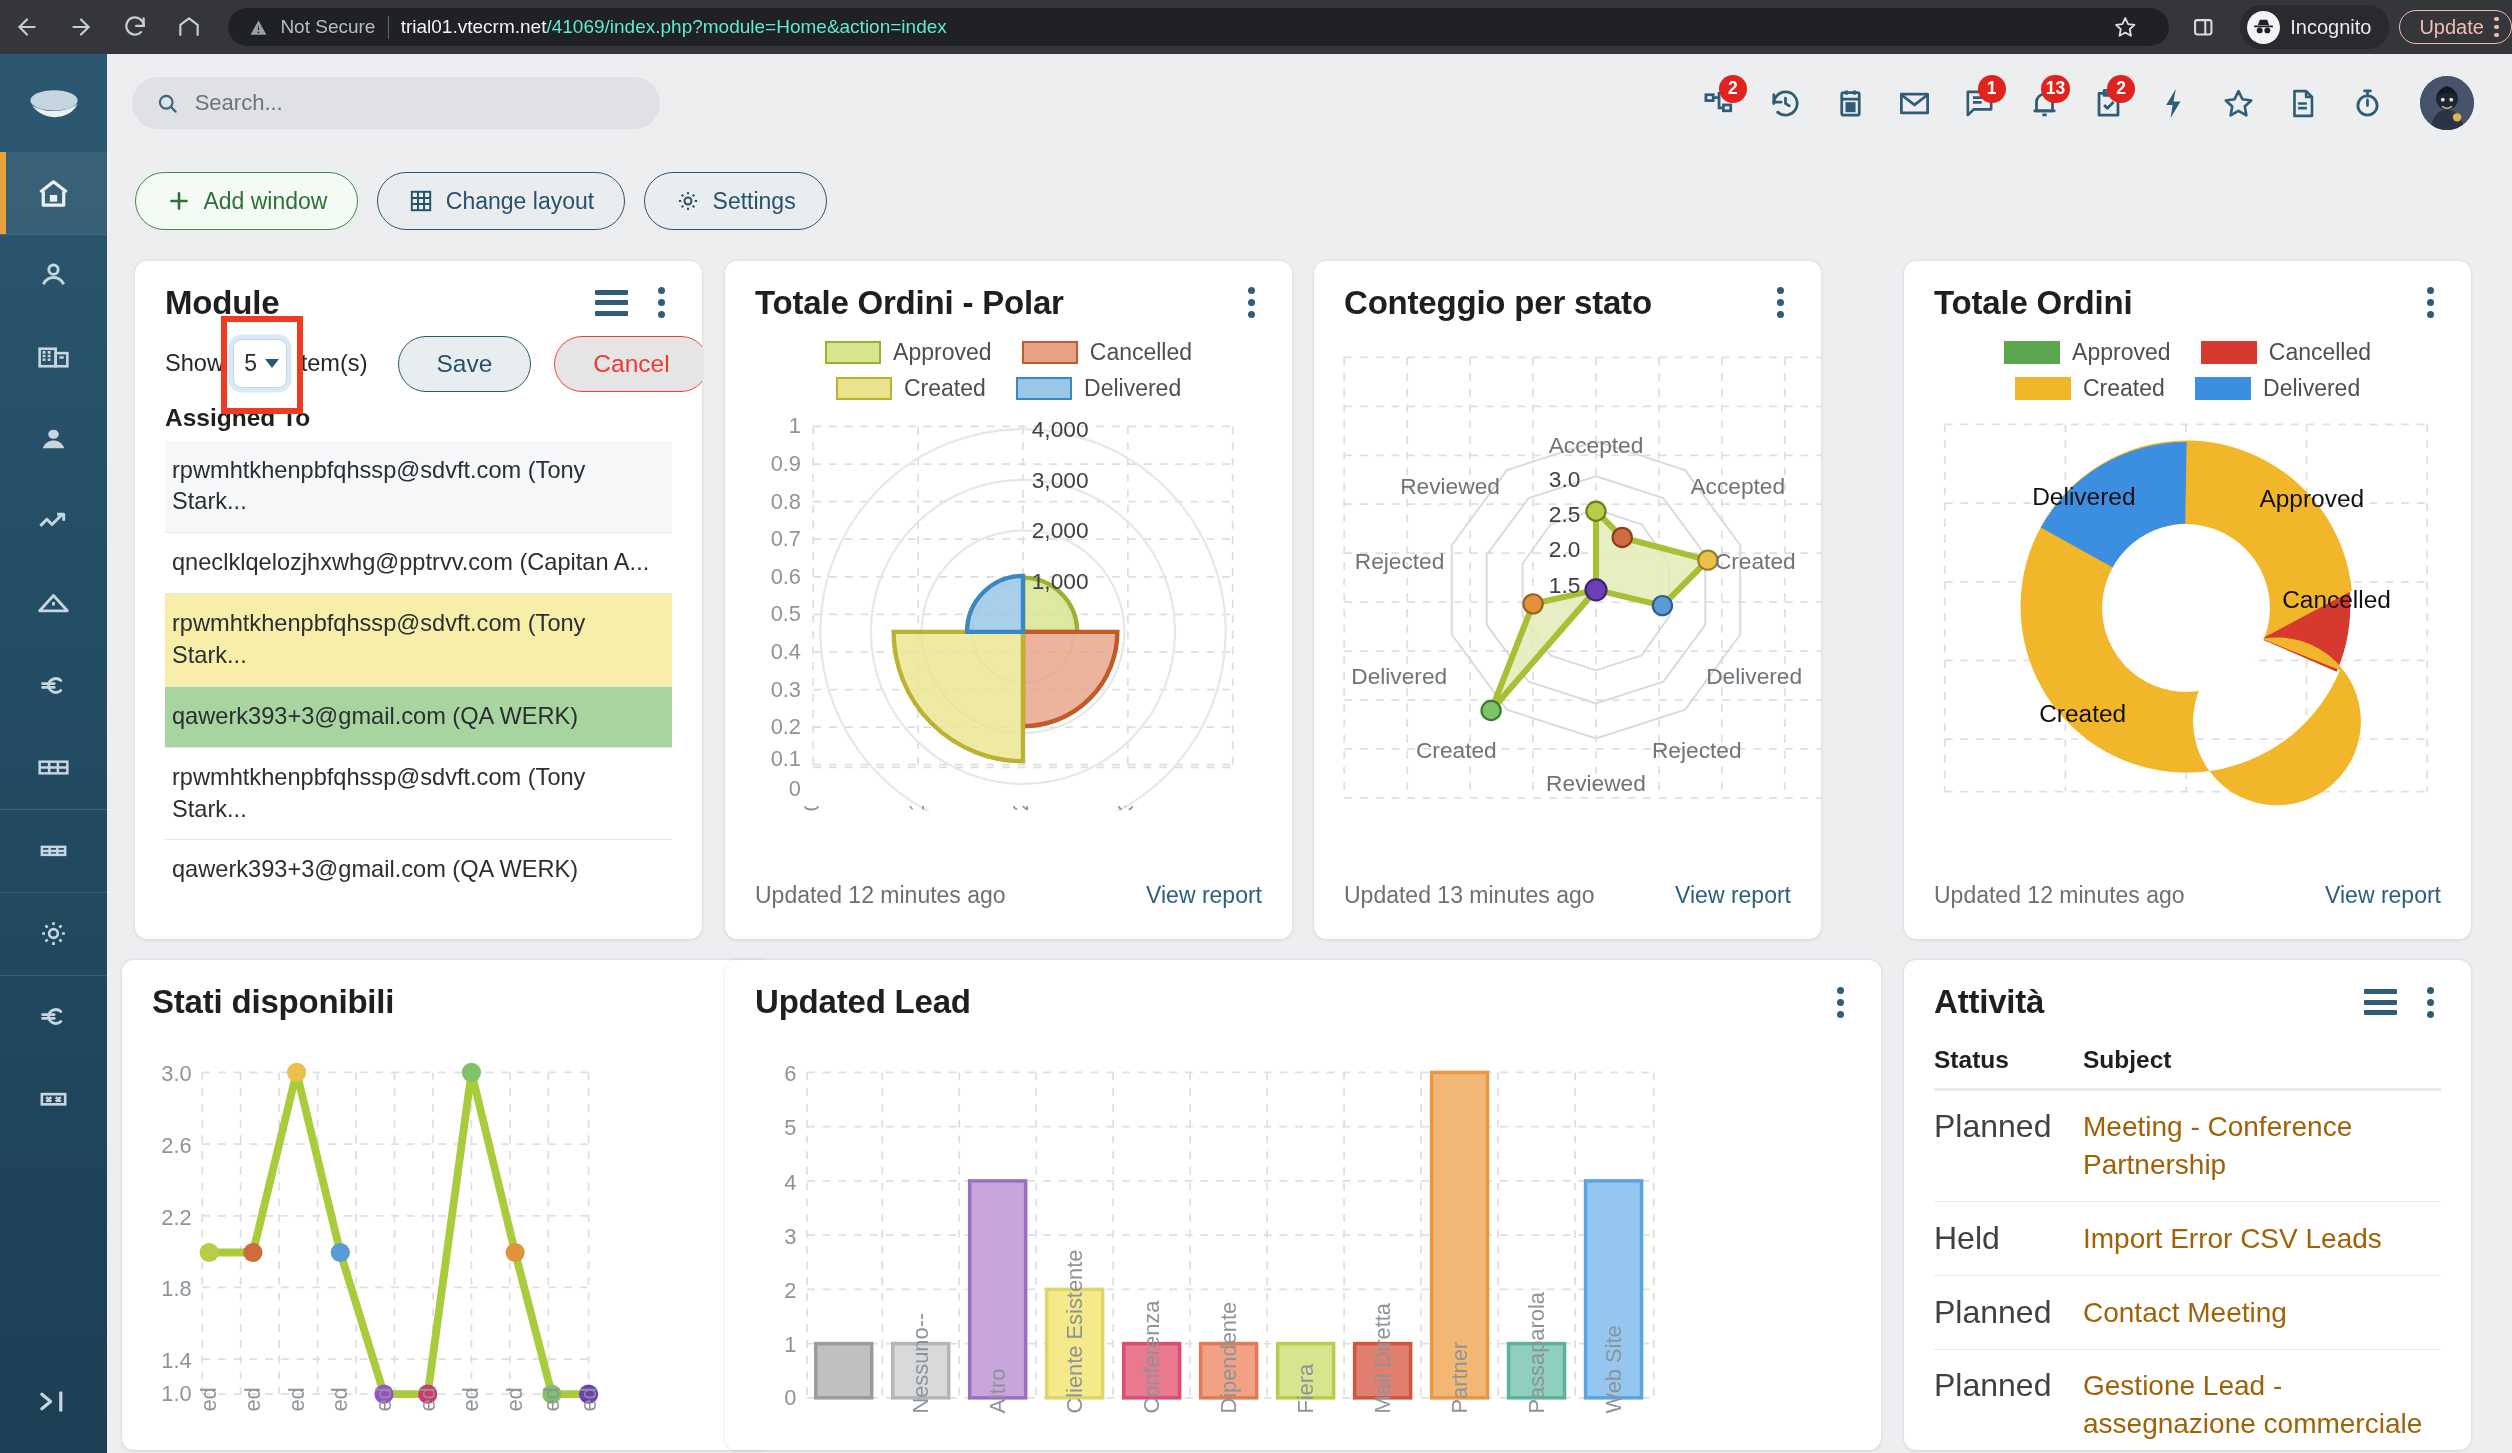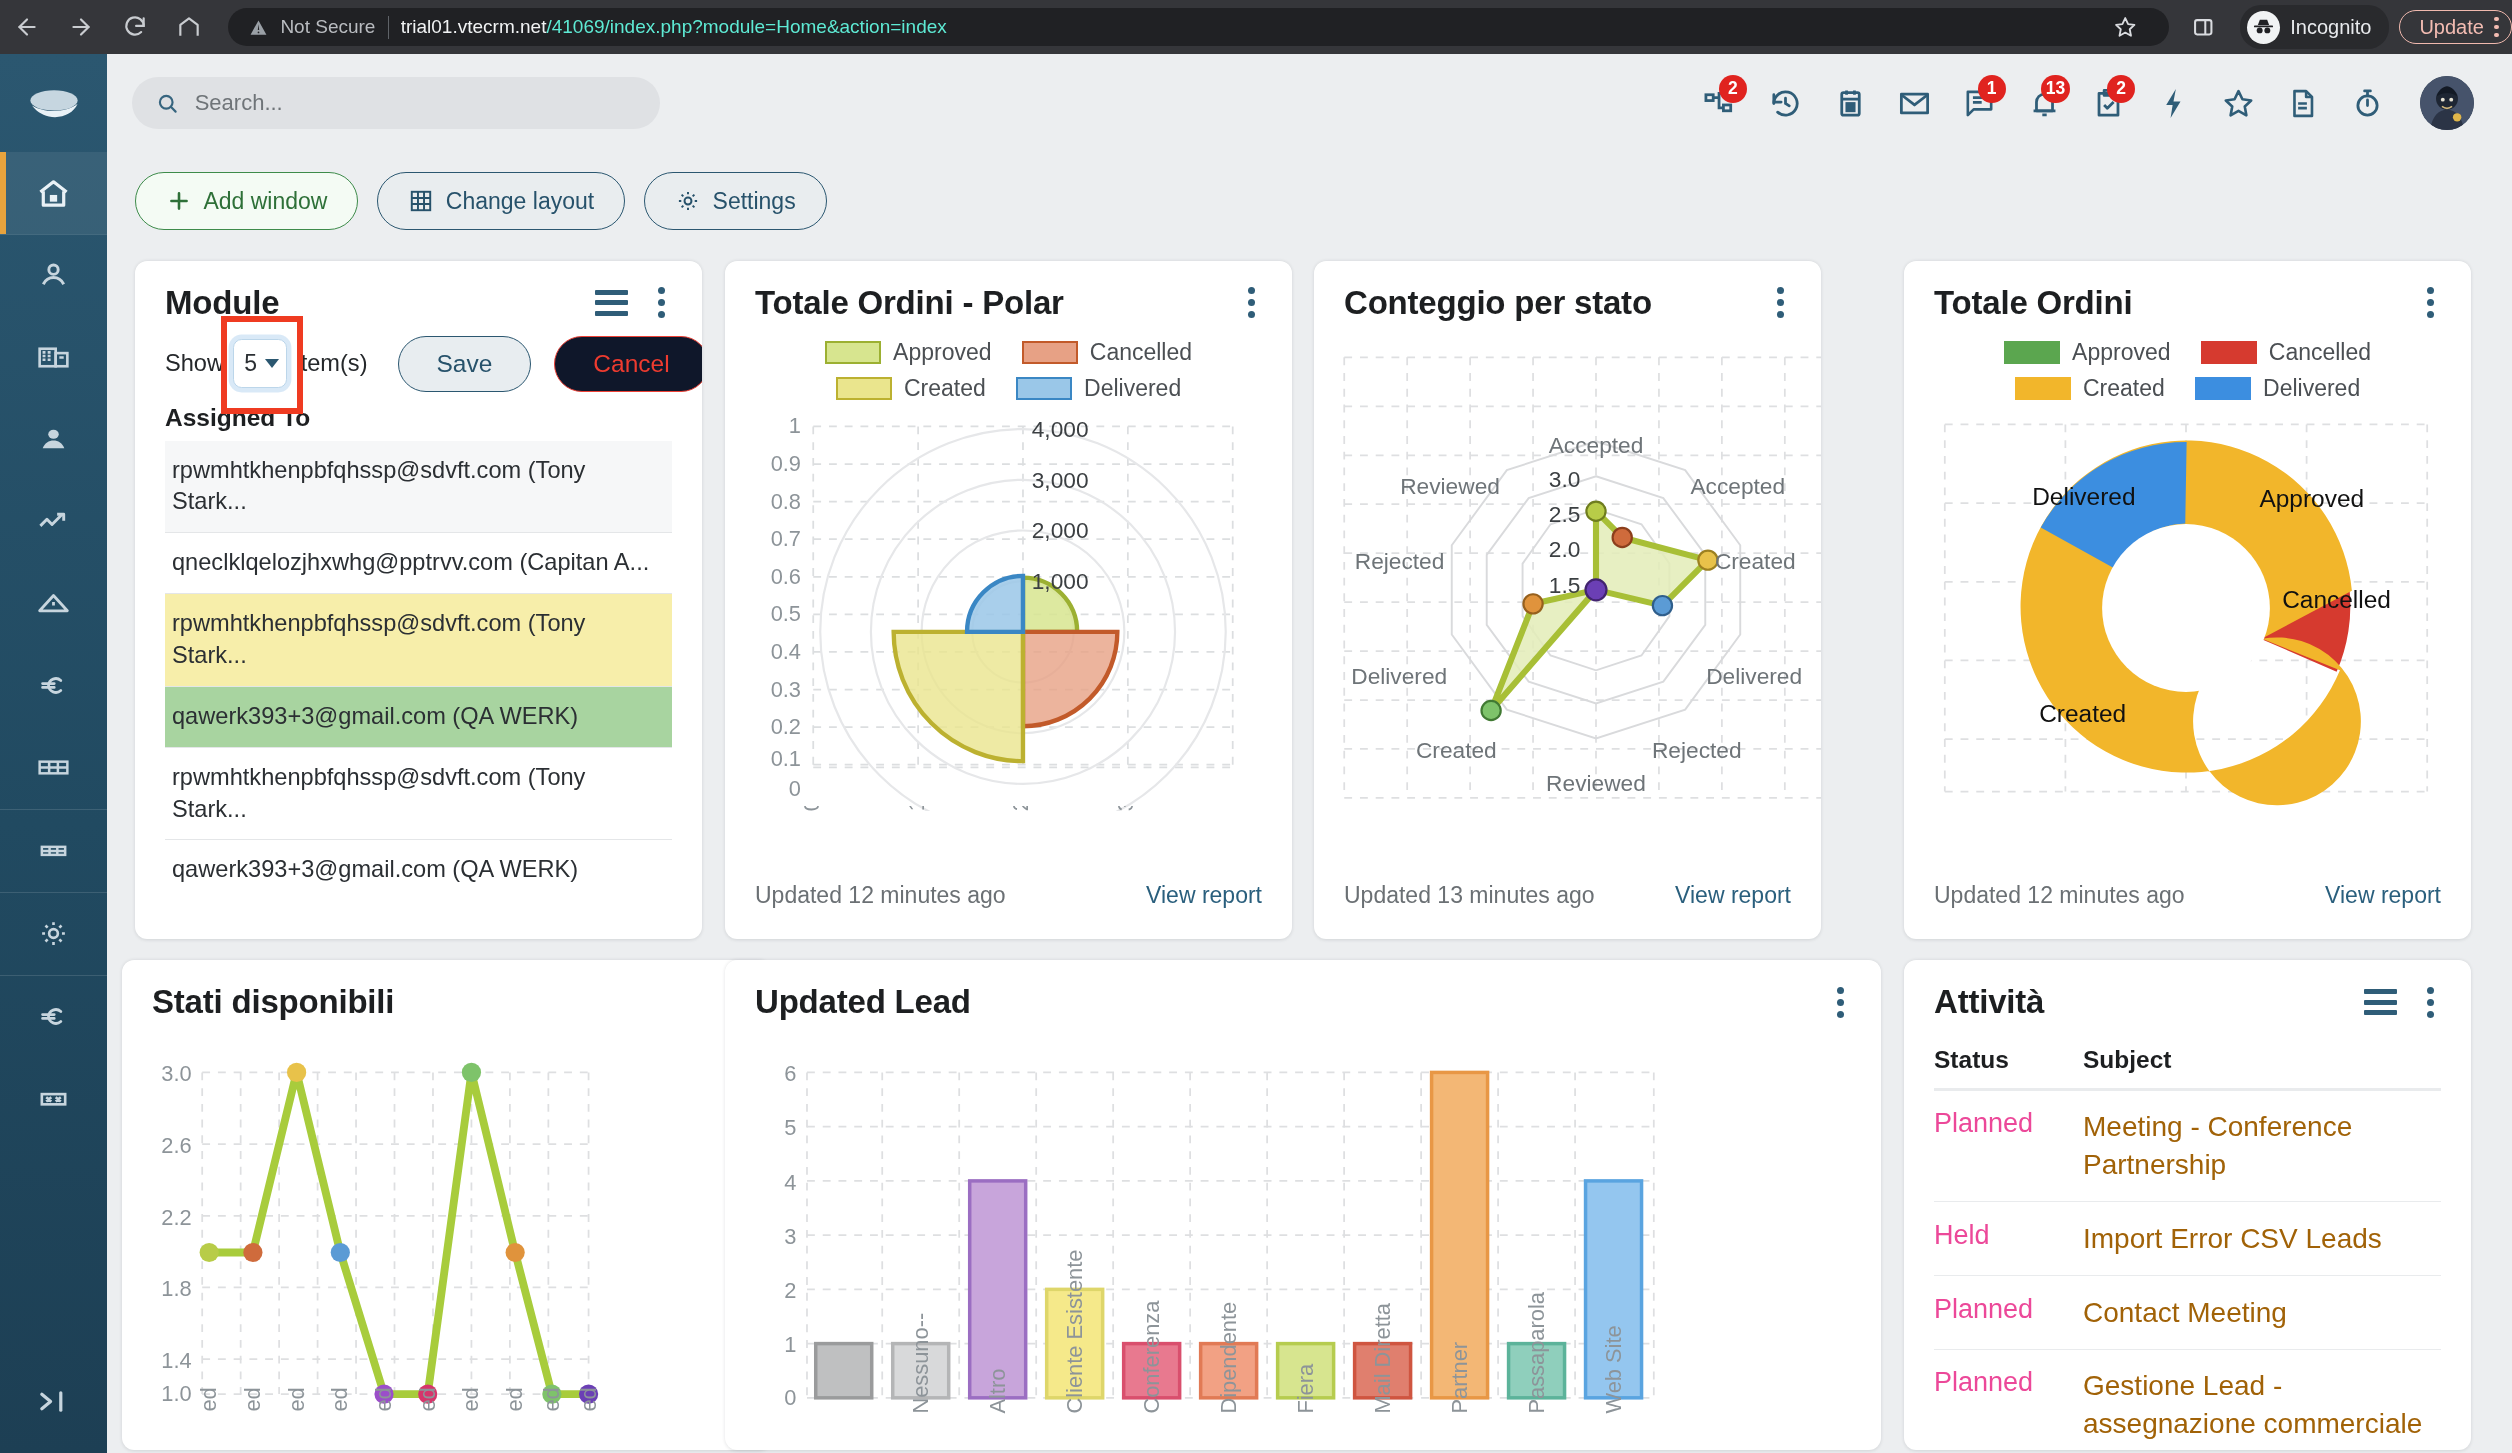--- a/index.html
+++ b/index.html
@@ -146,37 +146,37 @@
   .sel-box .chev{ width:0;height:0;border-left:7.9px solid transparent;border-right:7.9px solid transparent;border-top:9.6px solid #2b5770;}
   .hl-box{
     position:absolute; left:-12.2px; top:-23px; width:82px; height:98px;
     border:6.1px solid #ef3b21; pointer-events:none;
   }
   .btn-pill{
     height:56px; border-radius:28px; display:flex; align-items:center; justify-content:center;
     padding:0 38px; font-size:24.5px; cursor:pointer; white-space:nowrap;
   }
   .btn-save{ border:1.7px solid #2b5770; color:#27526b; background:#e8edf0; margin-left:30px;}
-  .btn-cancel{ border:1.7px solid #ee4136; color:#ee3b2f; background:#0f172a; margin-left:23px;}
+  .btn-cancel{ border:1.7px solid #ee4136; color:#ee3b2f; background:#e5e5e5; margin-left:23px;}
   .col-head{ padding:12.2px 30px 8.7px 30px; font-size:24.5px; font-weight:bold; color:#1d1f21;}
   .mlist{ padding:0 30px; }
   .mrow{
     font-size:23.6px; color:#2b2f33; line-height:1.35; padding:14px 7px;
     border-bottom:0.9px solid #e4e6e8;
   }
   .mrow.grey{ background:#f6f7f8; }
   .mrow.yellow{ background:#f7eeaa; }
   .mrow.green{ background:#a8d4a0; }
 
   
   .atable{ padding:0 30px; }
   .atable .thead{ display:flex; padding:15.7px 0 14px 0; border-bottom:3.5px solid #e9ebed;}
   .atable .thead div{ font-size:24.5px; font-weight:bold; color:#1d1f21;}
   .atable .trow{ display:flex; padding:17.5px 0; border-bottom:1.7px solid #e9ebed; align-items:flex-start;}
-  .cstatus{ width:149px; flex:none; font-size:27px; color:#ec4899;}
+  .cstatus{ width:149px; flex:none; font-size:32px; color:#404040;}
   .csubject{ font-size:28px; color:#a16207; line-height:1.35; cursor:pointer;}
 
   
   .legend{ display:flex; flex-wrap:wrap; justify-content:center; gap:8.7px 30px; padding:8.7px 35px 3.5px 35px;}
   .lg{ display:flex; align-items:center; gap:12.2px; }
   .lg .sw{ width:56px; height:23px; }
   .lg .sw.out{ border:2.6px solid; }
   .lg span{ font-size:23px; color:#4b4f53; }
 
   .chartbox{ position:relative; }

